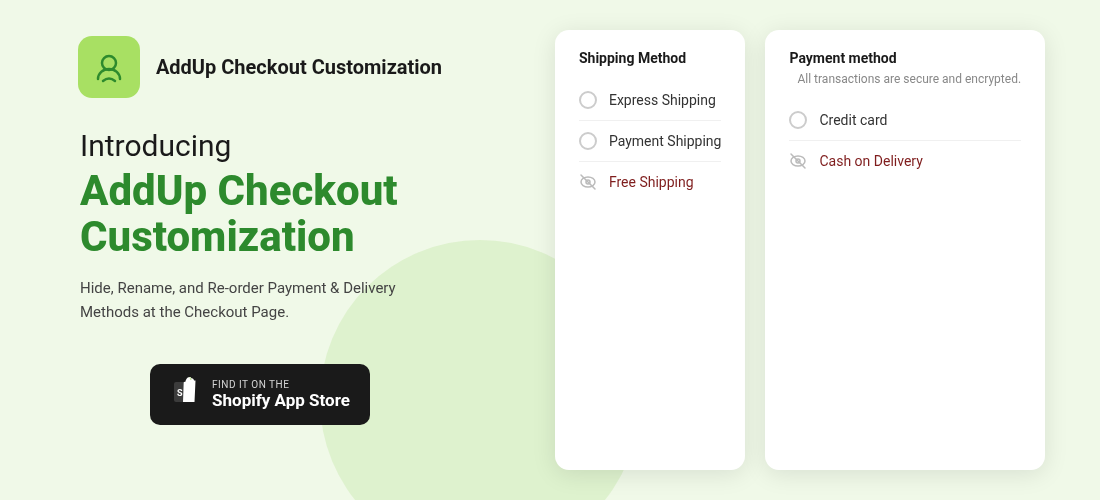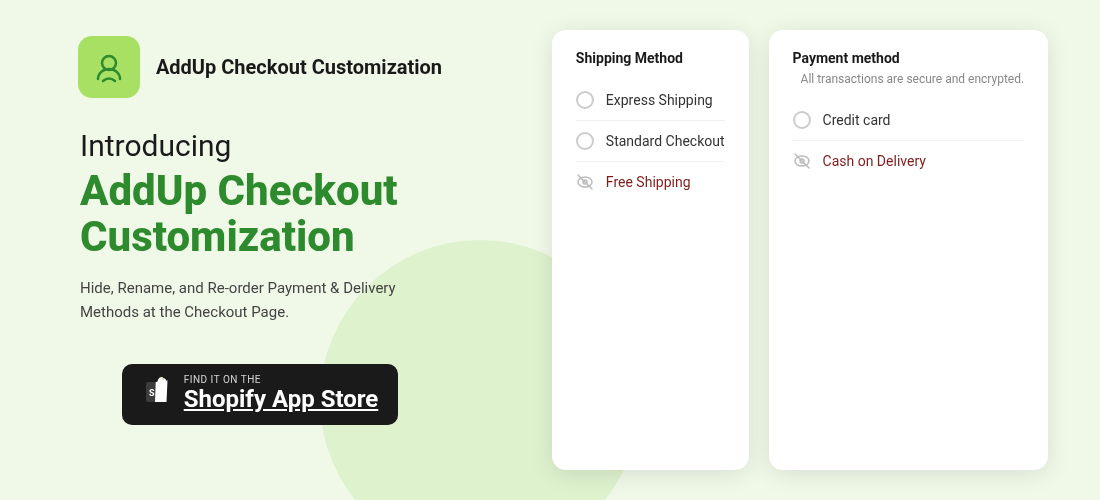--- a/index.html
+++ b/index.html
@@ -131,24 +131,23 @@
 
     .shopify-badge-text-top {
       font-size: 10px;
       text-transform: uppercase;
       letter-spacing: 0.05em;
       opacity: 0.8;
       line-height: 1;
     }
 
     .shopify-badge-text-bottom {
-      font-size: 24px;
+      font-size: 17px;
       font-weight: 700;
       line-height: 1.2;
-      text-decoration: underline;
     }
 
     .shopify-icon {
       font-size: 28px;
       color: #fff;
     }
 
     
     .right-panel {
       flex: 1;
@@ -281,21 +280,21 @@
 
     <div class="card">
       <div class="card-title">Shipping Method</div>
 
       <div class="option-row">
         <div class="radio-circle"></div>
         <span class="option-label">Express Shipping</span>
       </div>
       <div class="option-row">
         <div class="radio-circle"></div>
-        <span class="option-label">Standard Checkout</span>
+        <span class="option-label">Payment Shipping</span>
       </div>
       <div class="option-row">
         <div class="strikethrough-icon">
           <svg width="18" height="18" viewBox="0 0 18 18" fill="none">
             <ellipse cx="9" cy="9" rx="7" ry="5" stroke="#bbb" stroke-width="1.5"></ellipse>
             <circle cx="9" cy="9" r="2" stroke="#bbb" stroke-width="1.5"></circle>
             <line x1="2" y1="2" x2="16" y2="16" stroke="#bbb" stroke-width="1.5" stroke-linecap="round"></line>
           </svg>
         </div>
         <span class="option-label muted">Free Shipping</span>

